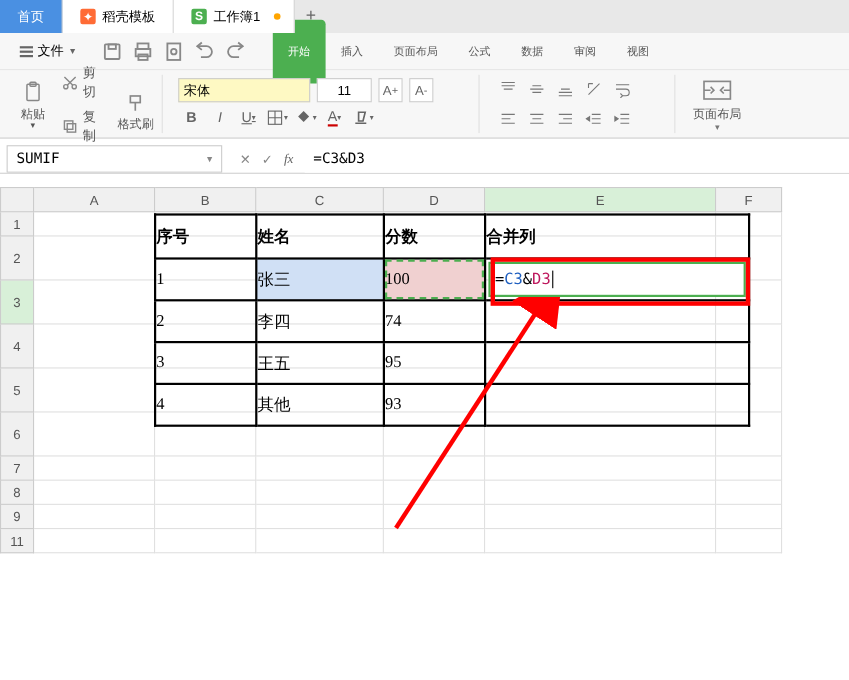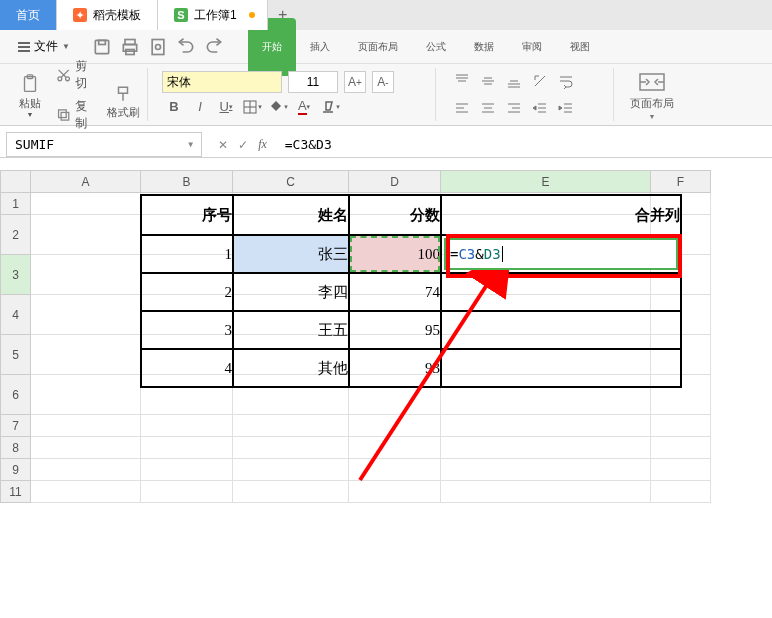--- a/index.html
+++ b/index.html
@@ -66,33 +66,33 @@
   .sheet { position: relative; margin-top: 12px; }
   .sheet table { border-collapse: collapse; }
   .corner { width: 30px; height: 22px; background: #e8e8e8; border: 1px solid #ccc; }
   .col-header td { height: 22px; background: #f0f0f0; border: 1px solid #ccc; text-align: center; font-size: 12px; color: #555; }
   .row-header { width: 30px; background: #f0f0f0; border: 1px solid #ccc; text-align: center; font-size: 12px; color: #555; }
   .cell { border: 1px solid #e0e0e0; height: 22px; background: #fff; }
   .cw-A { width: 110px; } .cw-B { width: 92px; } .cw-C { width: 116px; } .cw-D { width: 92px; } .cw-E { width: 210px; } .cw-F { width: 60px; }
   
   .data-area { position: absolute; left: 140px; top: 24px; }
   .data-table { border-collapse: collapse; }
-  .data-table th, .data-table td { border: 2px solid #000; text-align: right; font-family: SimSun, serif; font-size: 15px; margin-top: 39px; }
+  .data-table th, .data-table td { border: 2px solid #000; text-align: left; font-family: SimSun, serif; font-size: 15px; margin-top: 39px; }
   .data-table th { height: 40px; font-weight: bold; }
   .data-table td { height: 38px; }
   .dw-B { width: 92px; } .dw-C { width: 116px; } .dw-D { width: 92px; } .dw-E { width: 240px; }
   
   .cell-c3 { background: #d0e0f5; }
   .cell-d3 { background: #f0d0d0; position: relative; }
   .cell-d3::before { content: ''; position: absolute; inset: 0; border: 2px dashed #4caf50; pointer-events: none; }
   .cell-e3 { position: relative; }
   .e3-input { position: absolute; inset: 2px; border: 2px solid #4caf50; background: #fff; display: flex; align-items: center; padding: 0 4px; font-family: Consolas, monospace; font-size: 14px; }
   .e3-input .op { color: #000; }
   .e3-input .ref1 { color: #2060c0; }
-  .e3-input .ref2 { color: #0f766e; }
+  .e3-input .ref2 { color: #be185d; }
   .e3-input .cursor { width: 1px; height: 16px; background: #000; animation: blink 1s infinite; margin-left: 1px; }
   @keyframes blink { 50% { opacity: 0; } }
   
   .red-box { position: absolute; border: 4px solid #ff0000; pointer-events: none; }
   .red-box-e3 { left: 446px; top: 64px; width: 236px; height: 44px; }
   
   .arrow-svg { position: absolute; left: 340px; top: 100px; width: 180px; height: 220px; pointer-events: none; }
   
   .row-tall { height: 40px !important; }
   .col-e-header { background: #d8f0d8 !important; }

